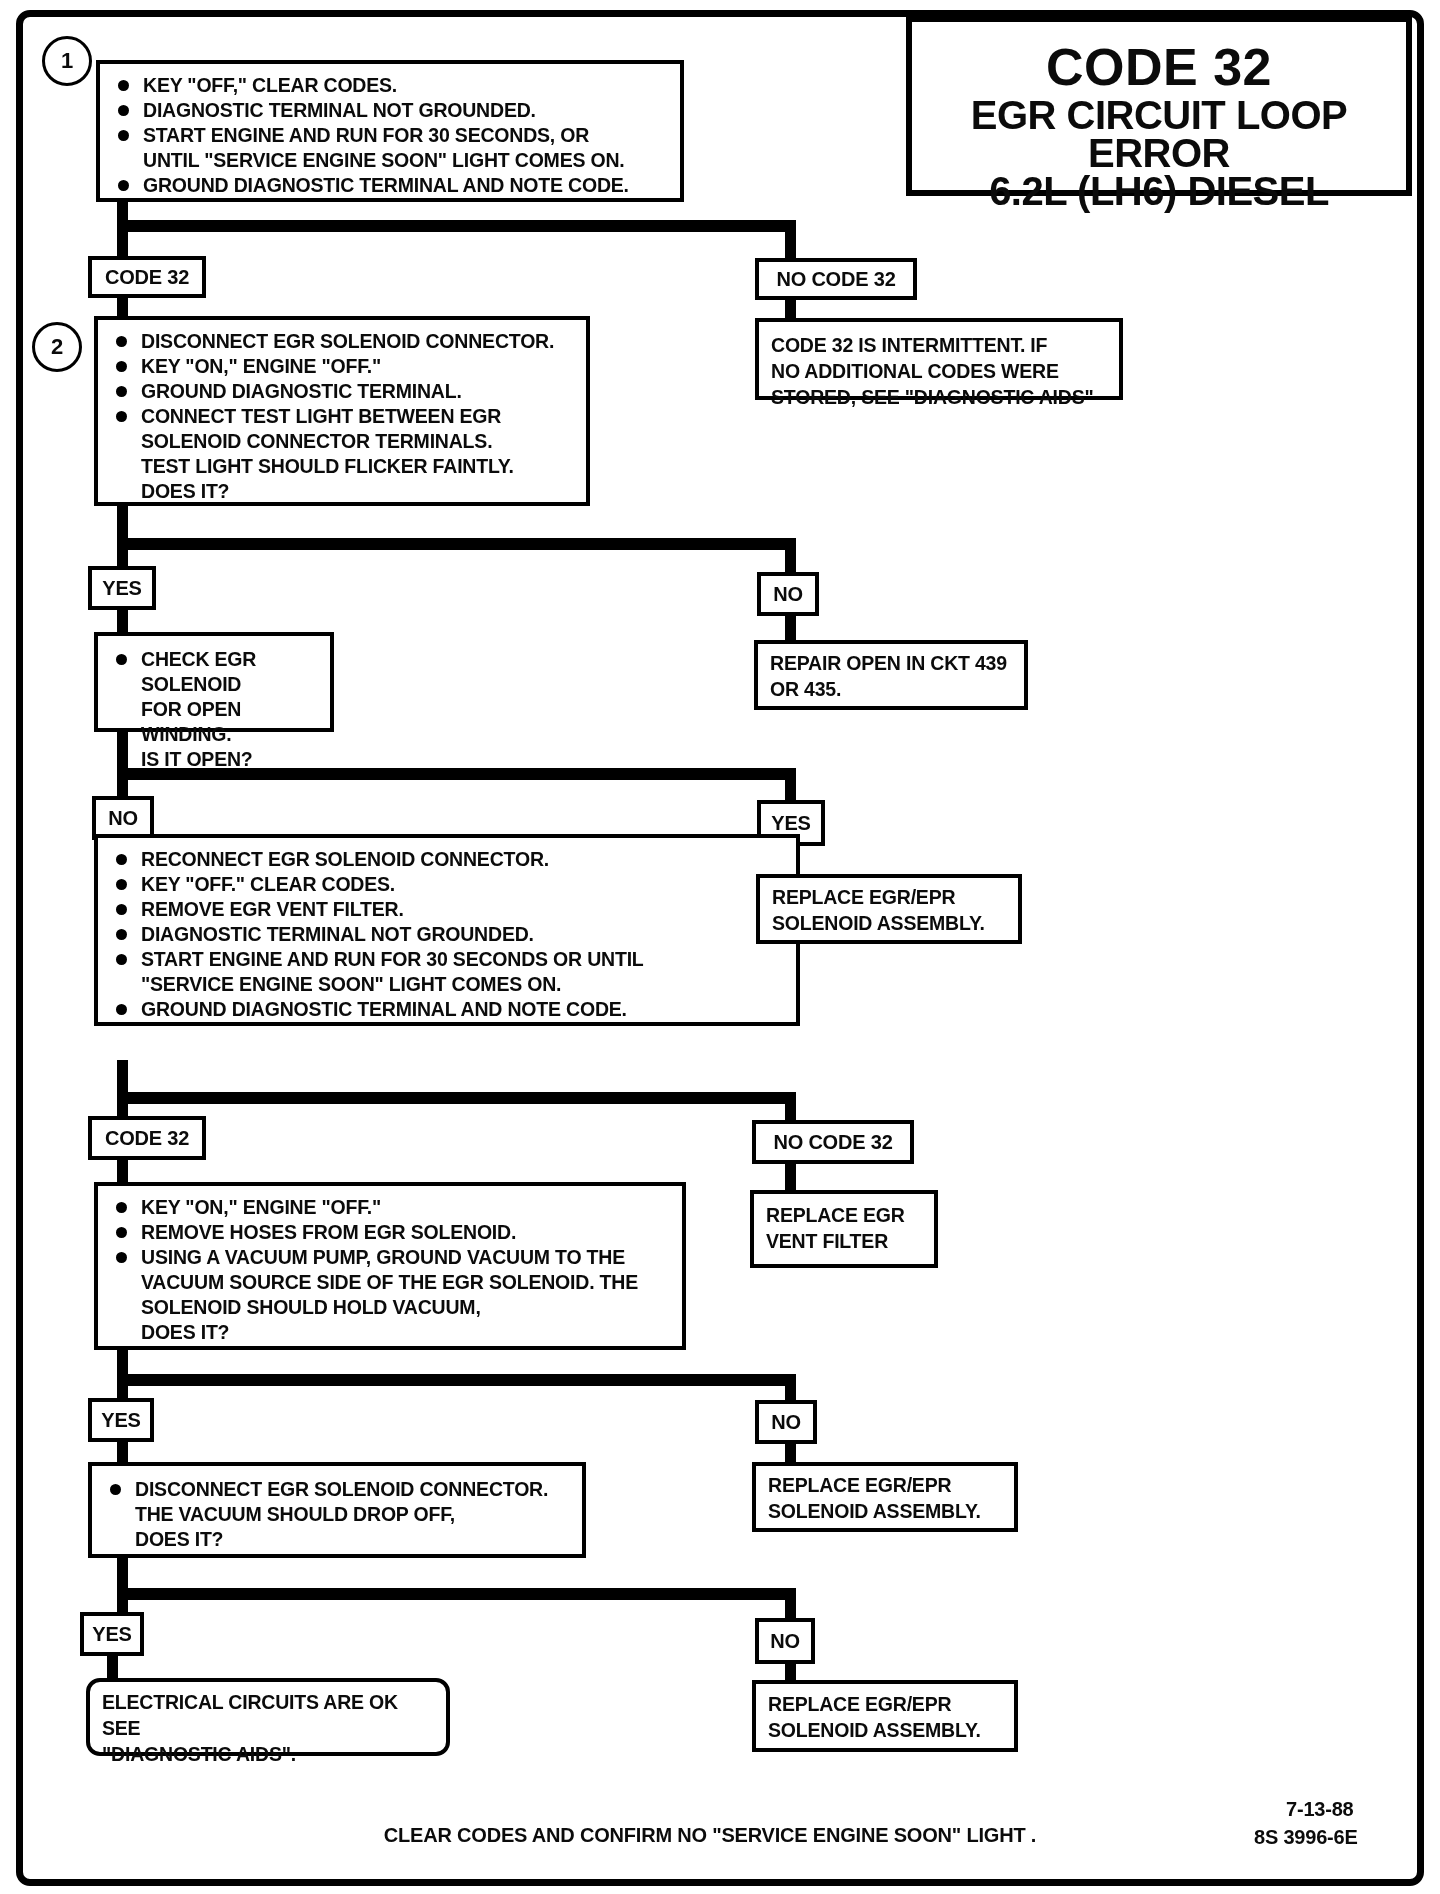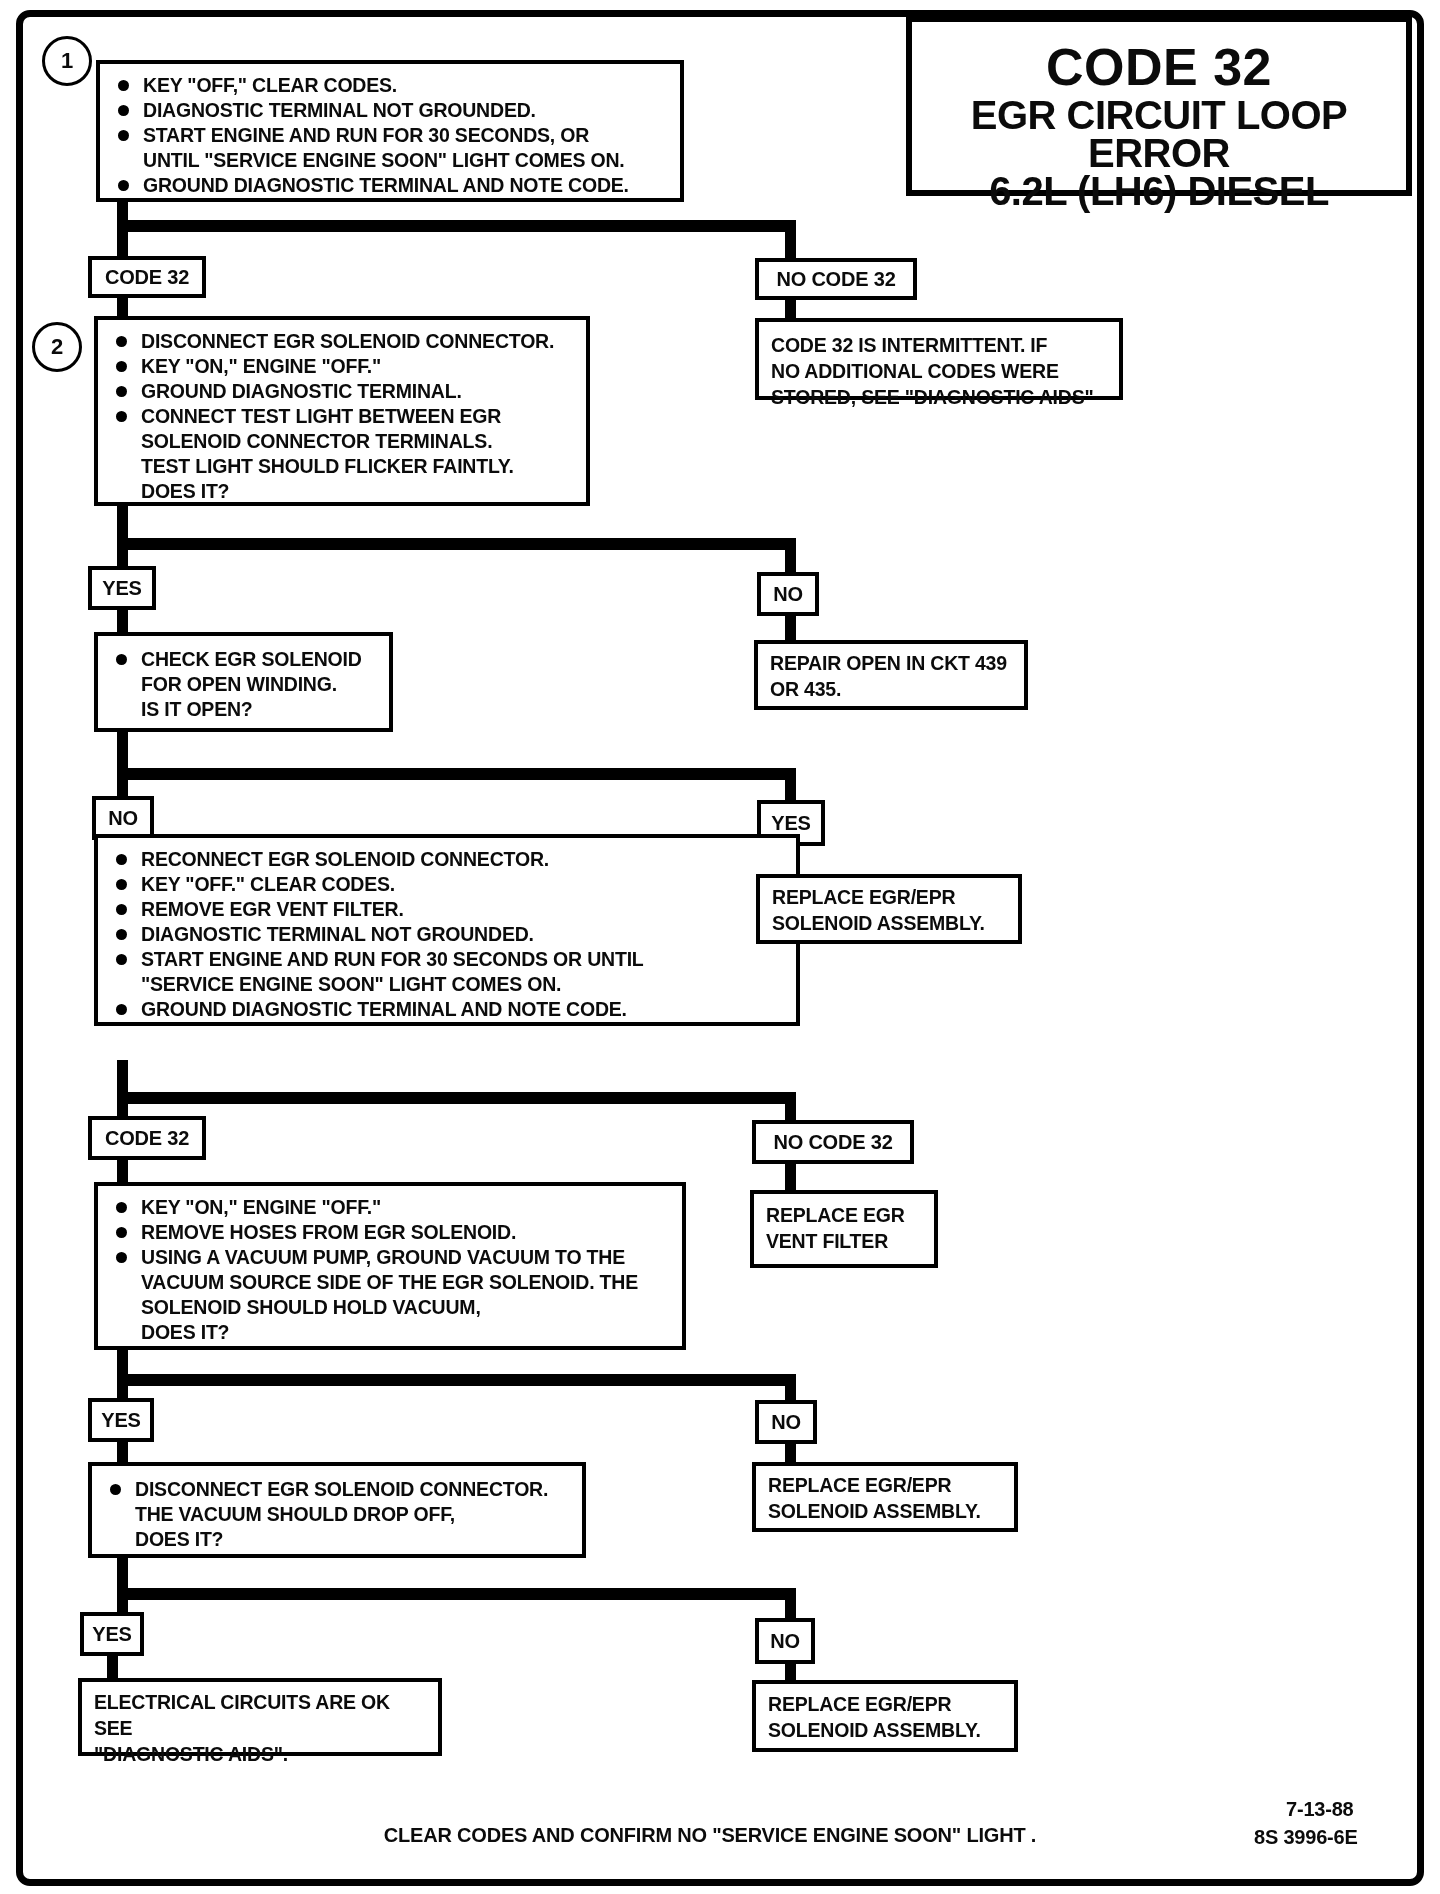--- a/index.html
+++ b/index.html
@@ -162,21 +162,21 @@
     </div>
   </div>
 
   <div class="labelbox" style="left:88px;top:566px;width:68px;height:44px;">
     <span>YES</span>
   </div>
   <div class="labelbox" style="left:757px;top:572px;width:62px;height:44px;">
     <span>NO</span>
   </div>
 
-  <div class="flowbox" style="left:94px;top:632px;width:299px;height:100px;">
+  <div class="flowbox" style="left:94px;top:632px;width:240px;height:100px;">
     <div class="bullets" style="padding-top:11px;">
       <div class="bullet">
         <span class="dot"></span>
         <span class="btxt prewrap">CHECK EGR SOLENOID
 FOR OPEN WINDING.
 IS IT OPEN?</span>
       </div>
     </div>
   </div>
 
@@ -282,21 +282,21 @@
 SOLENOID ASSEMBLY.</div>
   </div>
 
   <div class="labelbox" style="left:80px;top:1612px;width:64px;height:44px;">
     <span>YES</span>
   </div>
   <div class="labelbox" style="left:755px;top:1618px;width:60px;height:46px;">
     <span>NO</span>
   </div>
 
-  <div class="flowbox" style="left:78px;top:1678px;width:364px;height:78px;">
+  <div class="flowbox" style="left:86px;top:1678px;width:364px;height:78px;border-radius:14px;">
     <div class="plain prewrap" style="padding-top:7px;">ELECTRICAL CIRCUITS ARE OK SEE
 "DIAGNOSTIC AIDS".</div>
   </div>
 
   <div class="flowbox" style="left:752px;top:1680px;width:266px;height:72px;">
     <div class="plain prewrap" style="padding-top:7px;">REPLACE EGR/EPR
 SOLENOID ASSEMBLY.</div>
   </div>
 
   <div class="footer-note">CLEAR CODES AND CONFIRM NO "SERVICE ENGINE SOON" LIGHT .</div>

